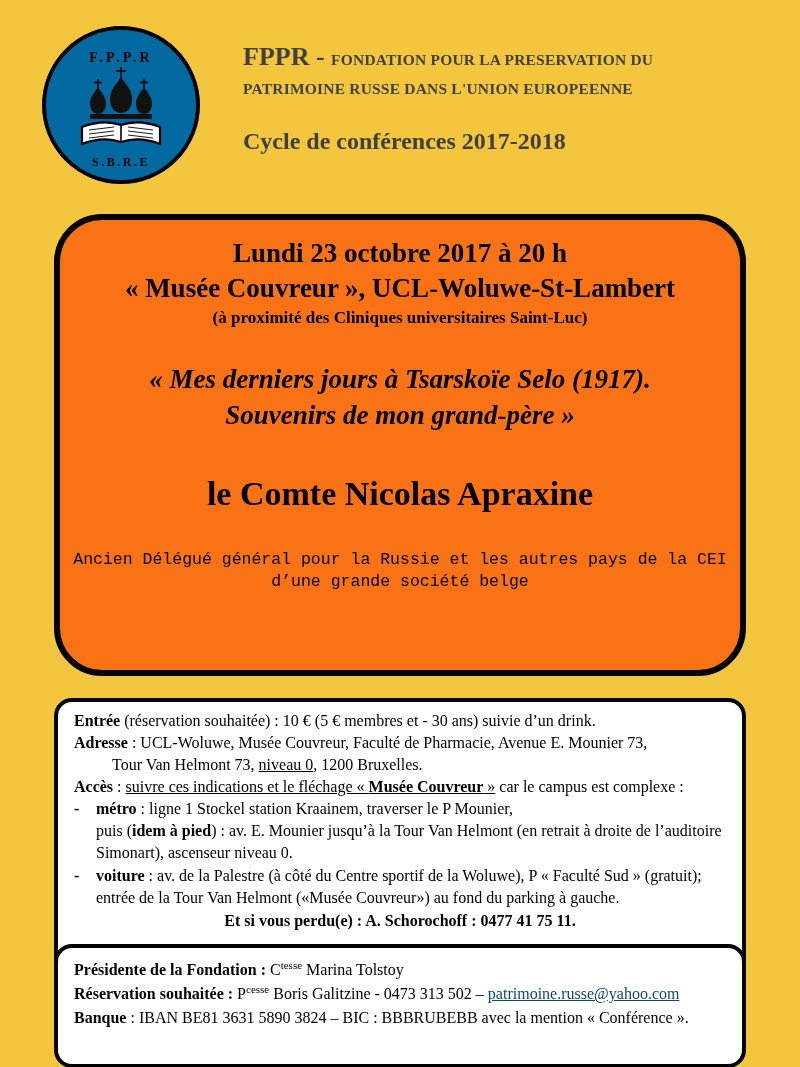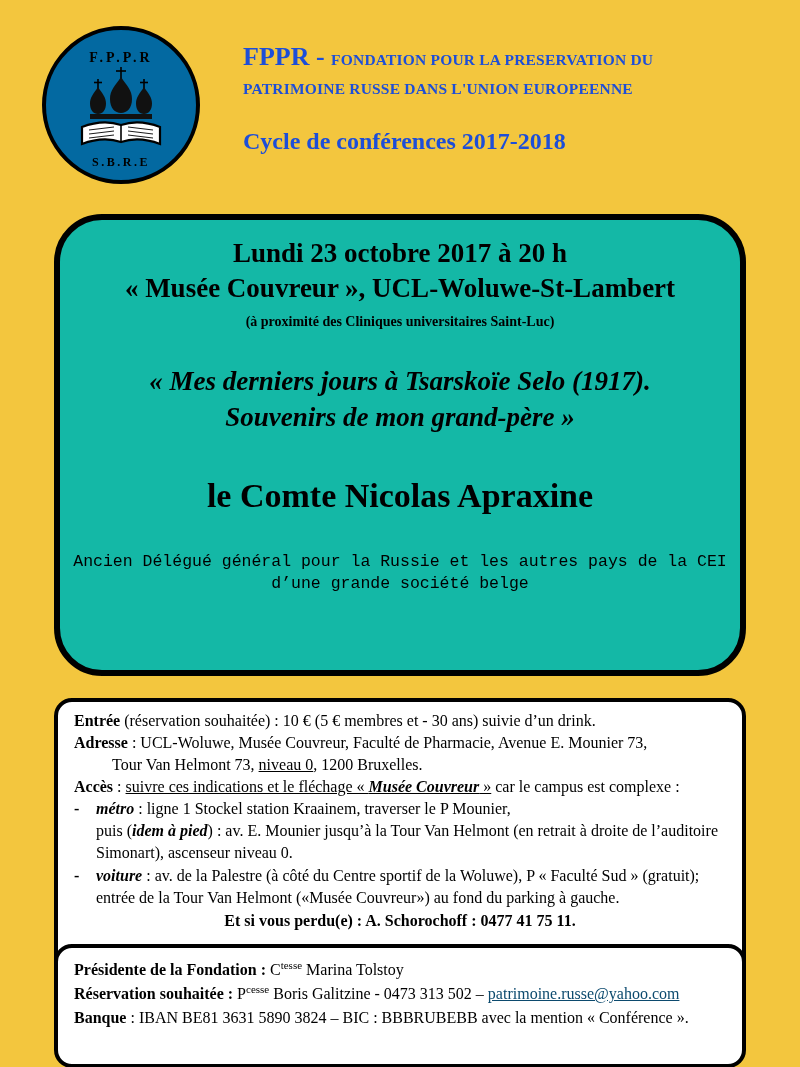--- a/index.html
+++ b/index.html
@@ -6,48 +6,48 @@
   html,body { width:800px; }
   body {
     width:800px; height:1067px;
     background:#F3C63E;
     font-family:"Liberation Serif", serif;
     color:#000;
     position:relative;
     overflow:hidden;
   }
   .b  { font-weight:bold; }
-  .bi { font-weight:bold; font-style:italic; }
+  .bi { font-weight:bold; }
   .u  { text-decoration:underline; }
   sup.small { font-size:11px; vertical-align:super; line-height:0; }
 
   
   .logo-circle {
     position:absolute; left:42px; top:26px;
     width:158px; height:158px;
     background:#0369a1; border:4px solid #000; border-radius:50%;
   }
   .logo-circle svg { width:100%; height:100%; display:block; }
 
-  .header-text { position:absolute; left:243px; top:42px; width:530px; color:#1d4ed8; }
+  .header-text { position:absolute; left:243px; top:42px; width:530px; color:#404040; }
   .org-line1 { line-height:1.15; }
   .org-abbr  { font-size:26px; font-weight:bold; }
   .org-caps  { font-size:15.5px; font-weight:bold; letter-spacing:0.2px; }
   .org-line2 { font-size:15.5px; font-weight:bold; margin-top:8px; letter-spacing:0.2px; }
   .cycle-line { margin-top:30px; font-size:24px; font-weight:bold; }
 
   
   .main-box {
     position:absolute; left:54px; top:214px;
     width:692px; height:462px;
-    background:#14b8a6; border:6px solid #000; border-radius:48px;
+    background:#f97316; border:6px solid #000; border-radius:48px;
     text-align:center; padding-top:16px;
   }
   .evt-date, .evt-venue { font-size:27px; font-weight:bold; line-height:1.3; }
-  .evt-prox  { font-size:14px; font-weight:bold; margin-top:8px; }
+  .evt-prox  { font-size:17px; font-weight:bold; margin-top:2px; }
   .evt-title { font-size:27px; font-weight:bold; font-style:italic; line-height:1.32; margin-top:34px; }
   .evt-par   { font-size:21px; font-weight:bold; margin-top:40px; }
   .evt-speaker { font-size:34px; font-weight:bold; margin-top:42px; }
   .evt-desc  { font-family:Liberation Mono, monospace; font-size:16.5px; line-height:1.32; margin-top:36px; }
 
   
   .info-box {
     position:absolute; left:54px; top:698px;
     width:692px; height:296px;
     background:#fff; border:4px solid #000; border-radius:18px;

